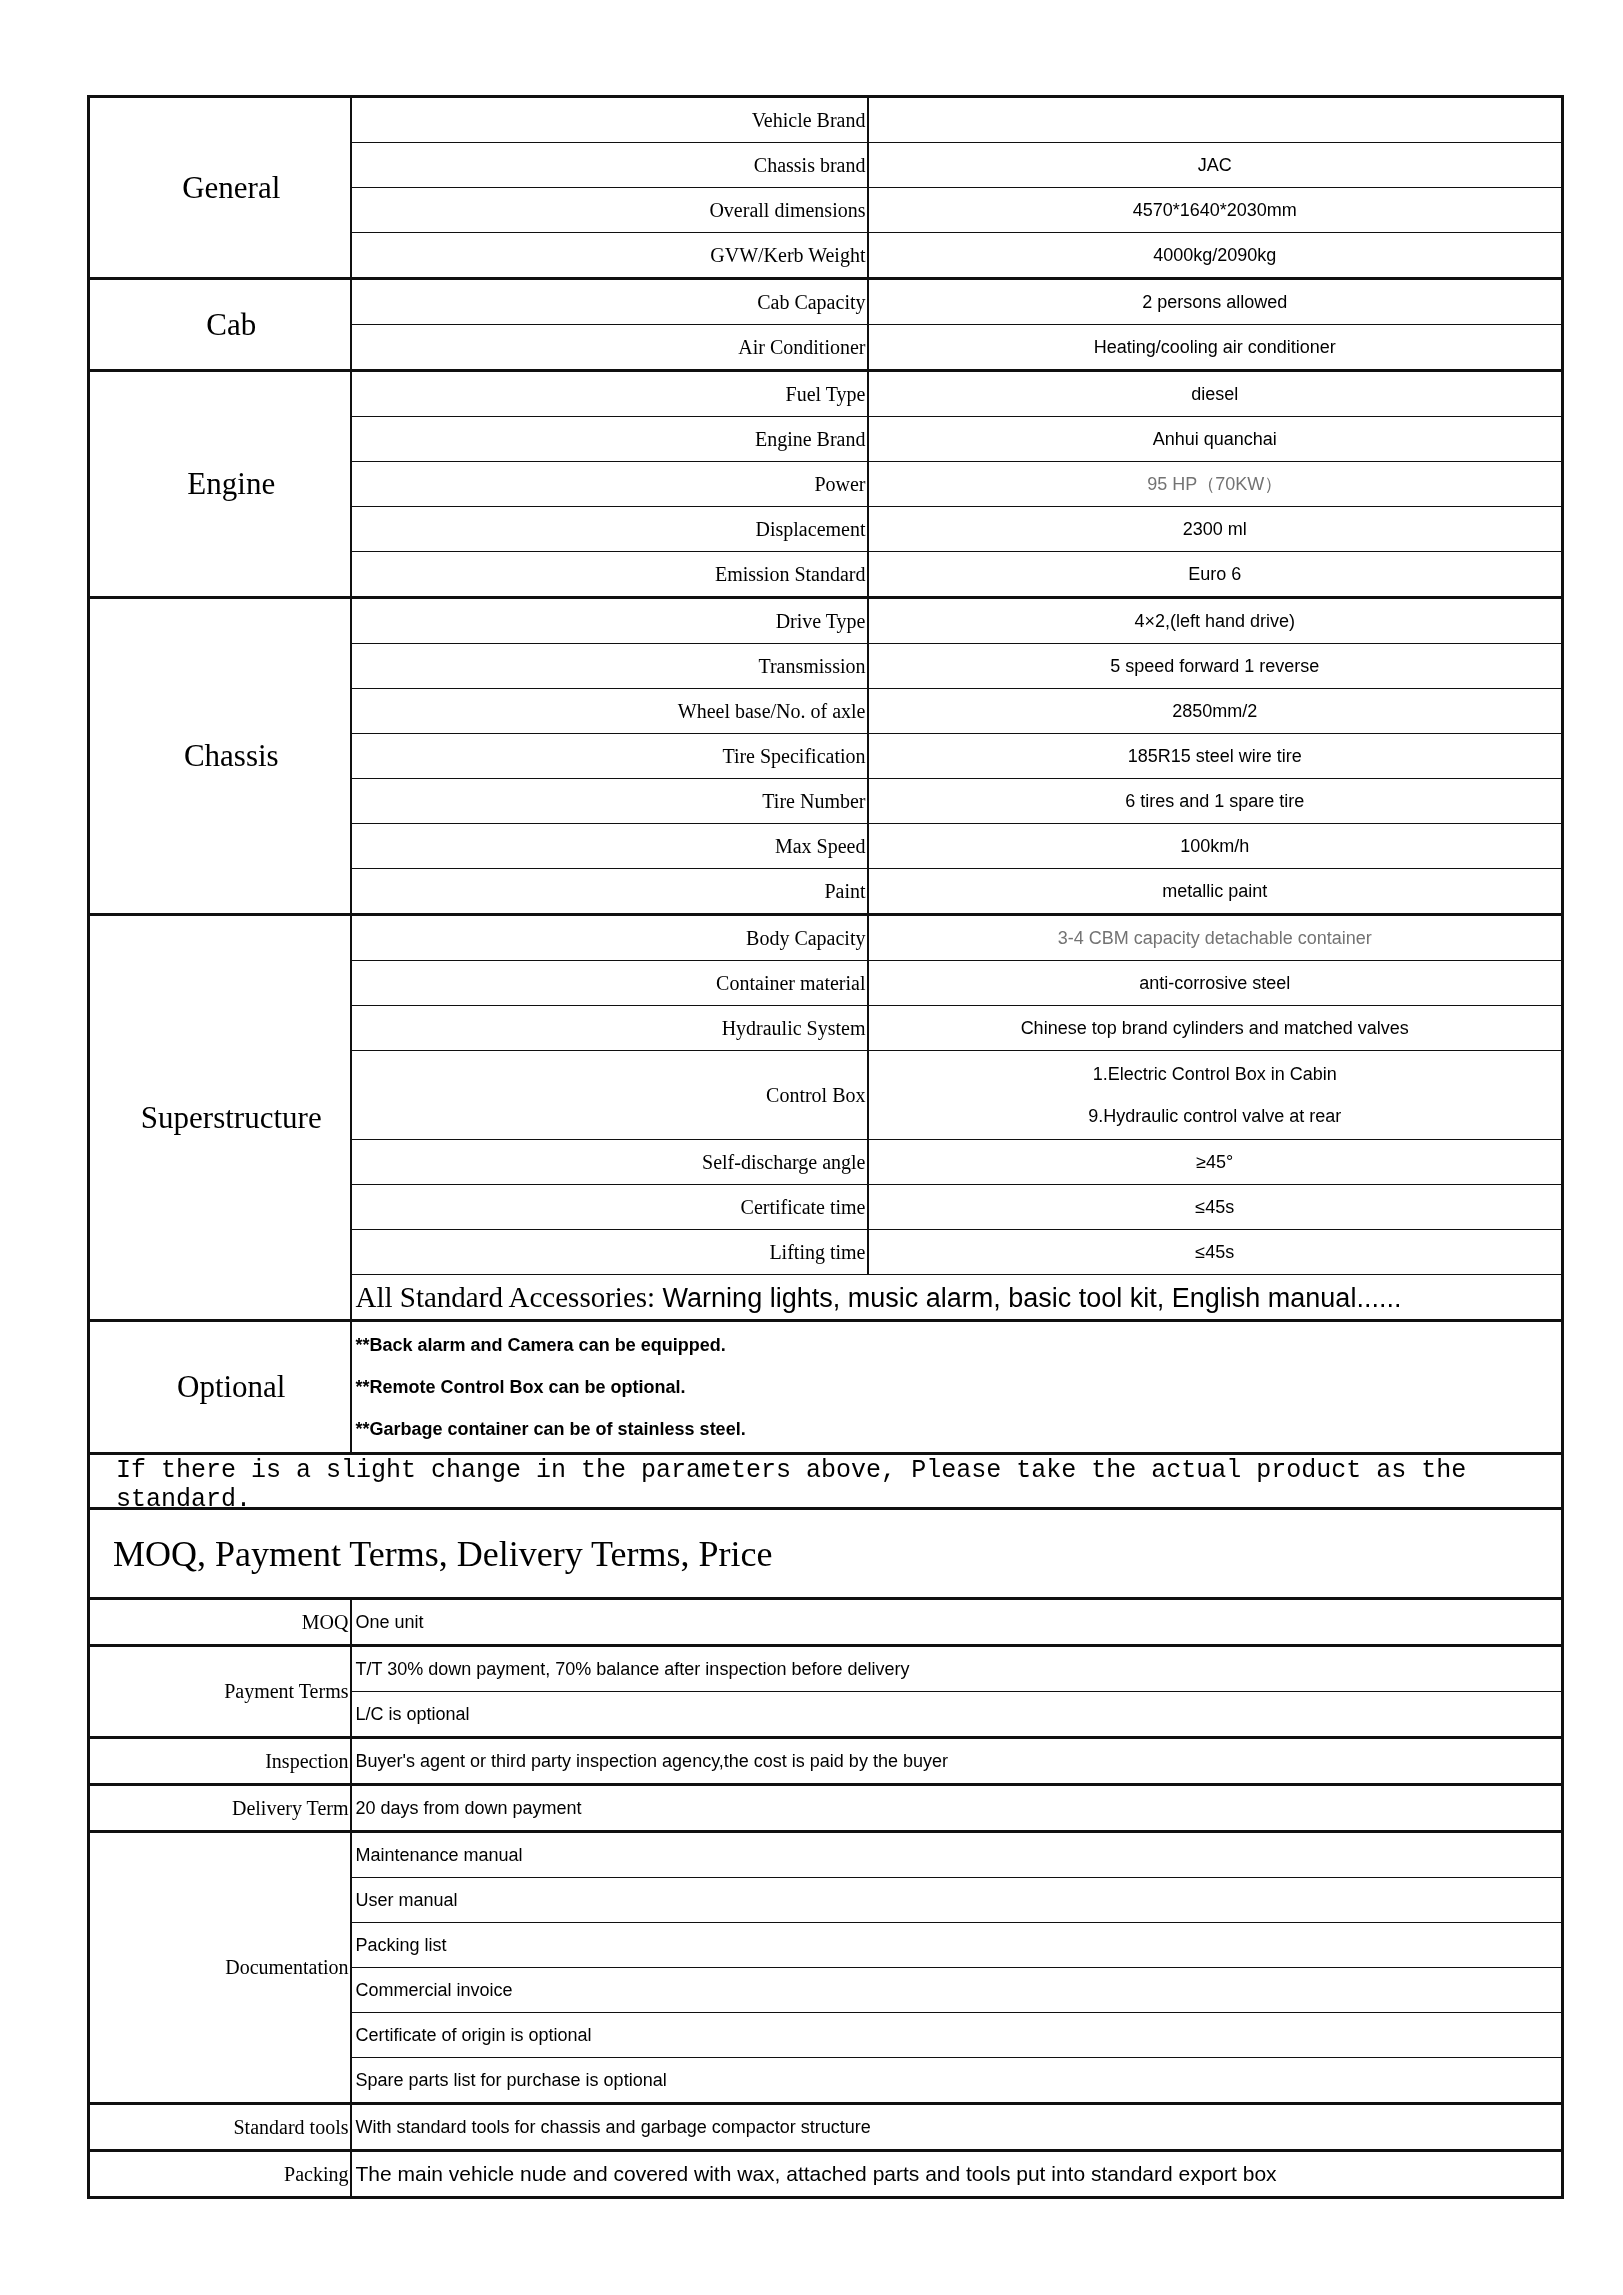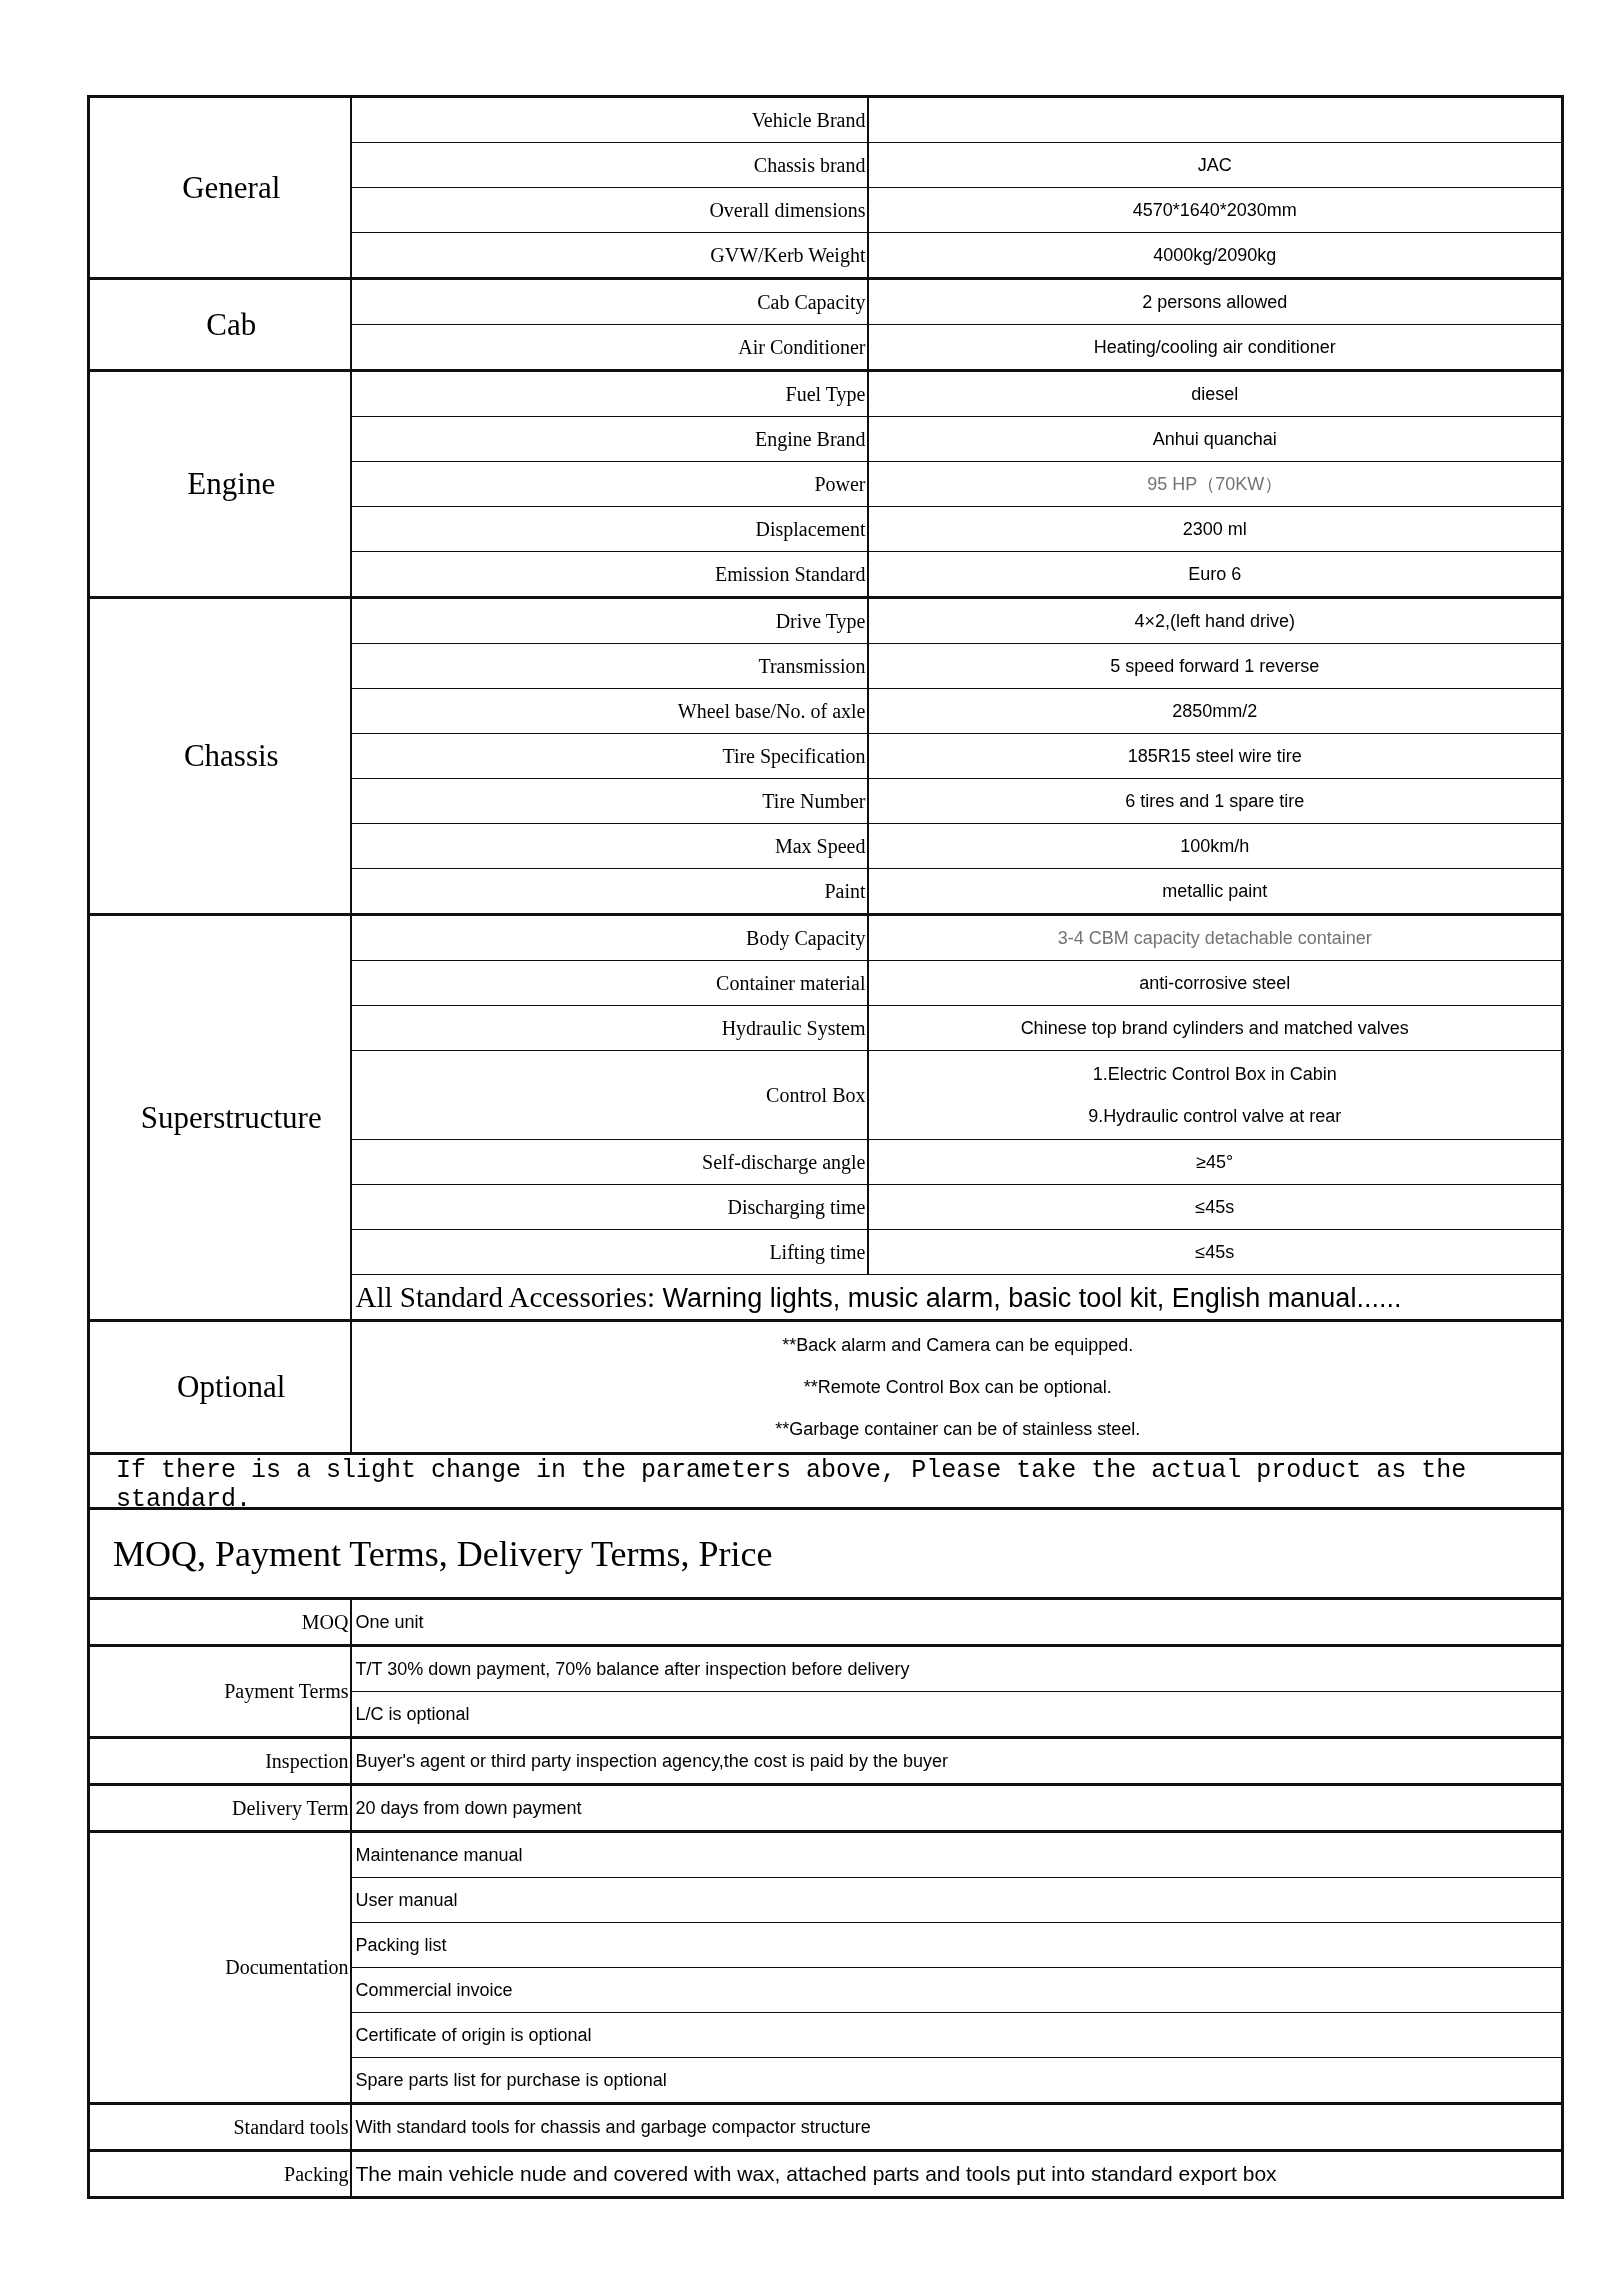--- a/index.html
+++ b/index.html
@@ -10,21 +10,21 @@
   td{border:2px solid #101010;border-top-width:1.4px;border-bottom-width:1.4px;height:42px;overflow:hidden;vertical-align:middle;}
   td.bt{border-top-width:3.4px;}
   .sec{font-family:"Liberation Serif",serif;font-size:31px;text-align:center;padding-left:24px;}
   .attr{font-family:"Liberation Serif",serif;font-size:20px;text-align:right;}
   .val{font-family:"Liberation Sans",sans-serif;font-size:18px;text-align:center;}
   .left{text-align:left;padding-left:4px;}
   .red{color:#737373;}
   .h2{height:86px;}
   .h3{height:128px;}
   .cbline{line-height:42px;text-align:center;}
-  .optline{line-height:42px;text-align:center;}
+  .optline{line-height:42px;text-align:left;font-weight:bold;}
   .accprefix{font-family:"Liberation Serif",serif;font-size:29px;}
   .accrest{font-family:"Liberation Sans",sans-serif;font-size:27px;}
   .footer{font-family:Liberation Mono, monospace;font-size:25px;text-align:left;padding-left:26px;}
   .t2head{font-family:"Liberation Serif",serif;font-size:36px;text-align:left;padding-left:23px;height:85px;}
   .small{font-size:21px;}
 </style>
 </head>
 <body>
 
 <table id="spec">
@@ -133,21 +133,21 @@
     <td class="val h2">
       <div class="cbline">1.Electric Control Box in Cabin</div>
       <div class="cbline">9.Hydraulic control valve at rear</div>
     </td>
   </tr>
   <tr>
     <td class="attr">Self-discharge angle</td>
     <td class="val">≥45°</td>
   </tr>
   <tr>
-    <td class="attr">Discharging time</td>
+    <td class="attr">Certificate time</td>
     <td class="val">≤45s</td>
   </tr>
   <tr>
     <td class="attr">Lifting time</td>
     <td class="val">≤45s</td>
   </tr>
   <tr>
     <td colspan="2" class="left">
       <span class="accprefix">All Standard Accessories:</span><span class="accrest"> Warning lights, music alarm, basic tool kit, English manual......</span>
     </td>

